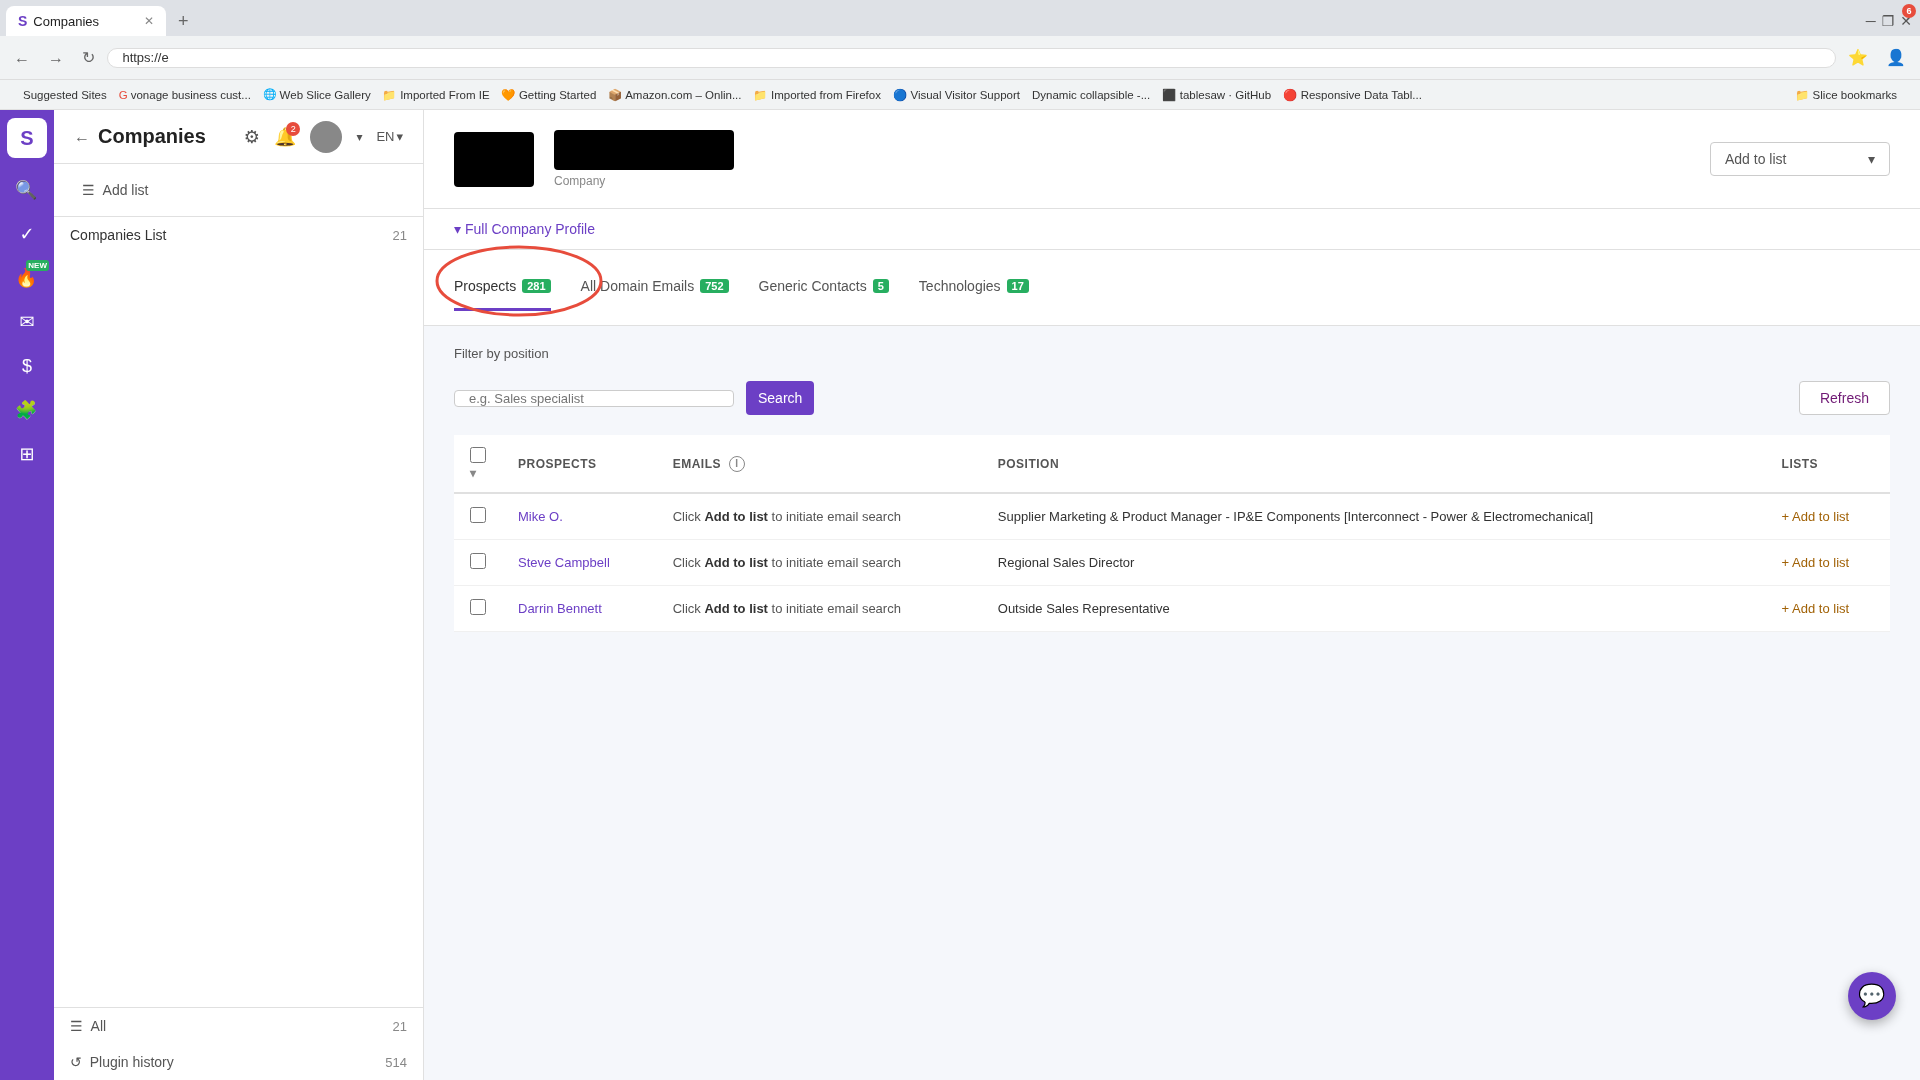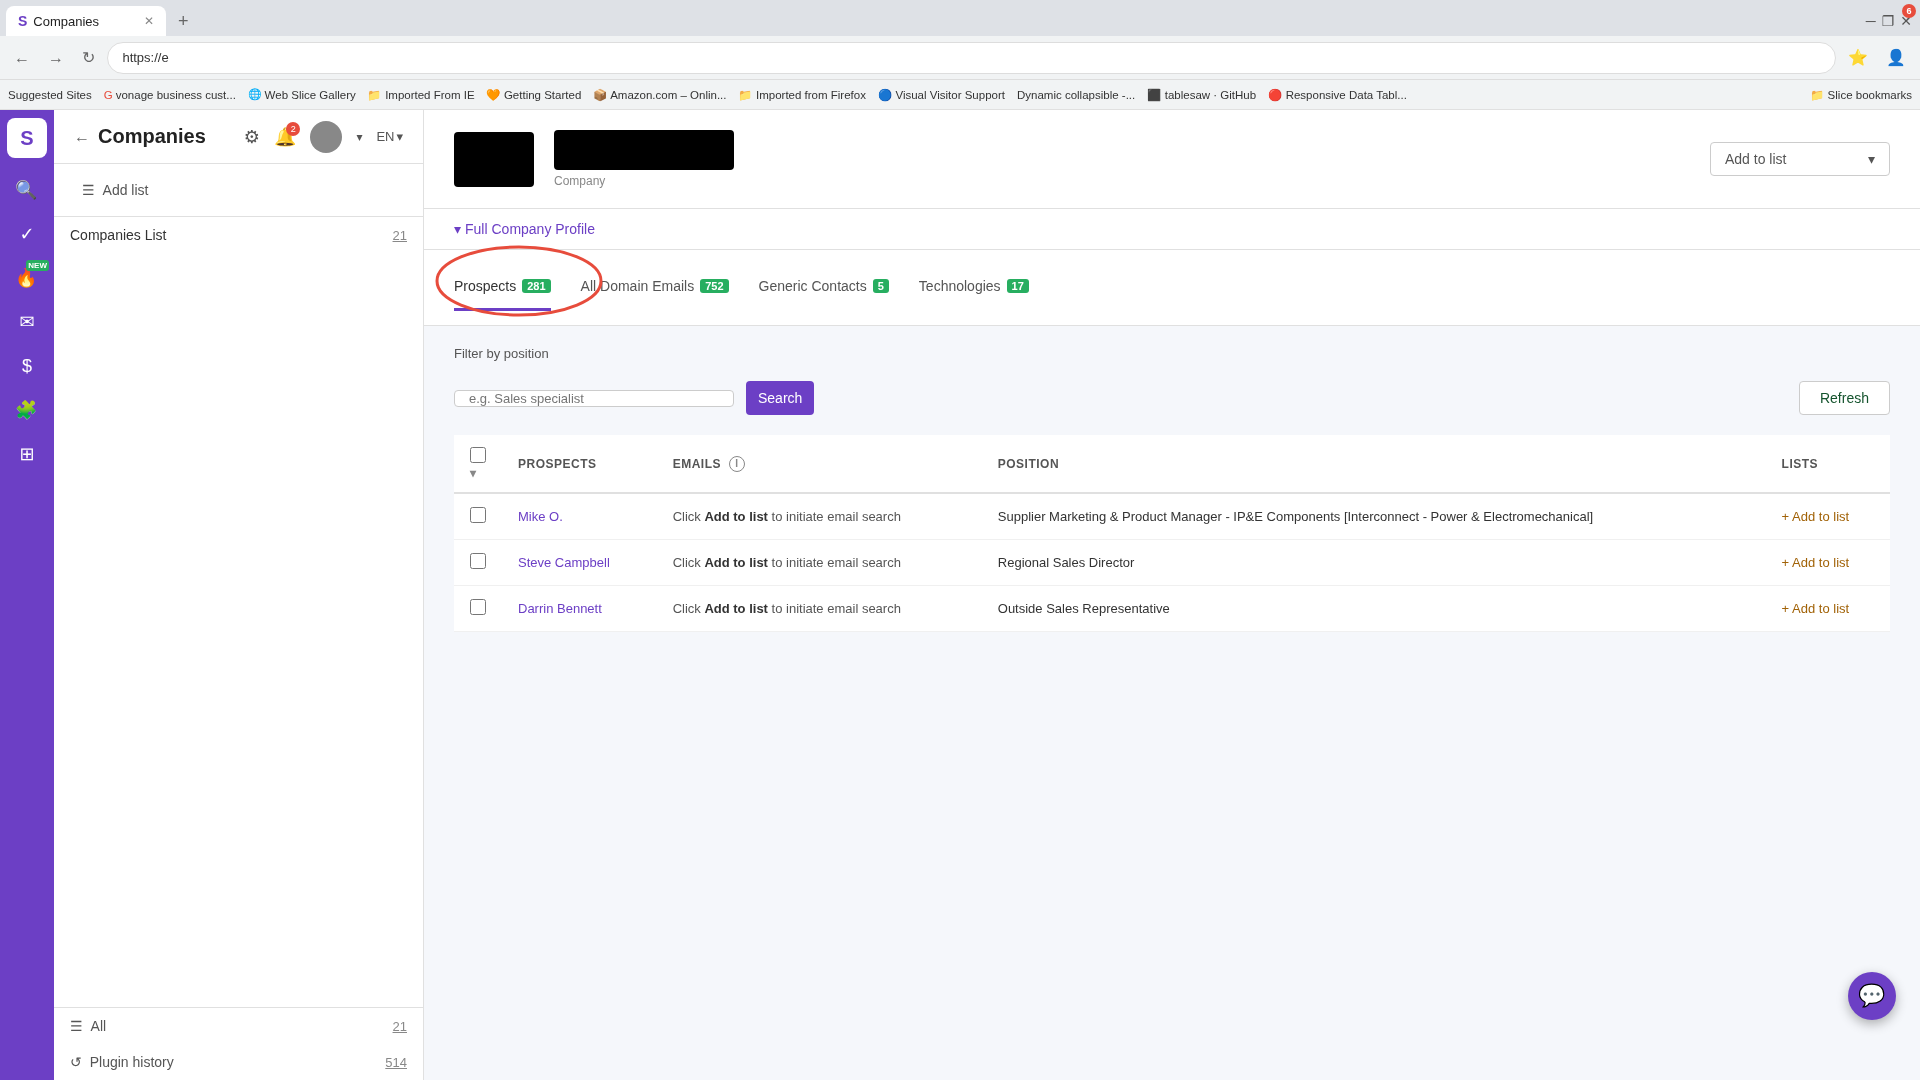--- a/index.html
+++ b/index.html
@@ -6,42 +6,42 @@
     body { font-family: Arial, sans-serif; background: #fff; overflow: hidden; width: 1920px; height: 1080px; }
 
     
     .browser-chrome { width: 100%; background: #f1f3f4; }
     .tab-bar { display: flex; align-items: center; background: #dee1e6; height: 36px; padding: 6px 0 0 6px; gap: 4px; }
     .tab { display: flex; align-items: center; background: #fff; height: 30px; padding: 0 12px; border-radius: 8px 8px 0 0; font-size: 13px; color: #222; gap: 6px; min-width: 160px; }
     .tab-close { color: #888; cursor: pointer; font-size: 12px; margin-left: auto; }
     .tab-new { background: transparent; border: none; font-size: 18px; color: #666; cursor: pointer; padding: 0 8px; }
     .browser-controls { display: flex; align-items: center; background: #f1f3f4; height: 44px; padding: 0 8px; gap: 6px; border-bottom: 1px solid #ddd; }
     .ctrl-btn { background: none; border: none; cursor: pointer; color: #666; font-size: 16px; padding: 4px 6px; border-radius: 50%; }
-    .address-bar { flex: 1; background: #fff; border: 1px solid #ddd; border-radius: 20px; padding: 5px 14px; font-size: 13px; color: #333; height: 32px; display: flex; align-items: center; }
+    .address-bar { flex: 1; background: #fff; border: 1px solid #ddd; border-radius: 20px; padding: 5px 14px; font-size: 13px; color: #333; height: 20px; display: flex; align-items: center; }
     .browser-actions { display: flex; gap: 6px; align-items: center; }
-    .bookmarks-bar { background: #f1f3f4; height: 30px; display: flex; align-items: center; padding: 0 8px; gap: 12px; border-bottom: 1px solid #e0e0e0; overflow: hidden; }
+    .bookmarks-bar { background: #f1f3f4; height: 30px; display: flex; align-items: center; padding: 0 23px; gap: 12px; border-bottom: 1px solid #e0e0e0; overflow: hidden; }
     .bookmark-item { font-size: 11.5px; color: #333; cursor: pointer; white-space: nowrap; display: flex; align-items: center; gap: 3px; }
 
     
     .app-container { display: flex; height: calc(1080px - 110px); }
 
     
     .sidebar-icons { width: 54px; background: #6c3fc5; display: flex; flex-direction: column; align-items: center; padding-top: 8px; gap: 4px; }
     .sidebar-icon { width: 40px; height: 40px; display: flex; align-items: center; justify-content: center; border-radius: 8px; cursor: pointer; color: #fff; font-size: 18px; position: relative; }
     .badge { position: absolute; top: 4px; right: 4px; background: #e74c3c; color: #fff; border-radius: 50%; font-size: 9px; width: 14px; height: 14px; display: flex; align-items: center; justify-content: center; }
     .badge-new { position: absolute; top: 2px; right: -2px; background: #27ae60; color: #fff; border-radius: 3px; font-size: 8px; padding: 1px 2px; font-weight: bold; }
     .s-logo { width: 40px; height: 40px; background: #fff; border-radius: 8px; display: flex; align-items: center; justify-content: center; font-weight: bold; font-size: 20px; color: #6c3fc5; cursor: pointer; margin-bottom: 8px; }
 
     
     .left-panel { width: 370px; background: #fff; border-right: 1px solid #e0e0e0; display: flex; flex-direction: column; }
     .back-btn { background: none; border: none; cursor: pointer; color: #666; font-size: 16px; margin-right: 8px; }
     .page-title { font-size: 20px; font-weight: 600; color: #222; }
     .add-list-btn { display: flex; align-items: center; gap: 8px; background: none; border: none; cursor: pointer; color: #555; font-size: 14px; padding: 8px 12px; }
     .companies-list-item { display: flex; justify-content: space-between; align-items: center; padding: 10px 16px; font-size: 14px; color: #333; cursor: pointer; }
-    .companies-count { color: #888; font-size: 13px; text-decoration: underline; }
+    .companies-count { color: #888; font-size: 13px; }
     .left-panel-bottom { margin-top: auto; border-top: 1px solid #e0e0e0; }
     .bottom-item { display: flex; align-items: center; gap: 8px; padding: 10px 16px; cursor: pointer; color: #555; font-size: 14px; }
 
     
     .main-content { flex: 1; background: #f5f7fb; overflow-y: auto; }
     .company-header { background: #fff; padding: 20px 30px; display: flex; align-items: center; gap: 20px; border-bottom: 1px solid #e0e0e0; }
     .company-logo-placeholder { width: 80px; height: 55px; background: #000; border-radius: 4px; }
     .company-name-placeholder { width: 180px; height: 40px; background: #000; border-radius: 4px; }
     .company-label { font-size: 12px; color: #888; margin-top: 4px; }
     .add-to-list-dropdown { margin-left: auto; display: flex; align-items: center; border: 1px solid #ccc; border-radius: 4px; padding: 8px 14px; font-size: 14px; color: #555; cursor: pointer; background: #fff; gap: 8px; min-width: 180px; justify-content: space-between; }
@@ -53,21 +53,21 @@
     .tab-item { padding: 14px 0; font-size: 14px; color: #555; cursor: pointer; border-bottom: 3px solid transparent; display: flex; align-items: center; gap: 6px; }
     .tab-item.active { color: #333; border-bottom: 3px solid #6c3fc5; font-weight: 500; }
     .tab-badge { background: #27ae60; color: #fff; border-radius: 3px; font-size: 11px; padding: 1px 5px; font-weight: bold; }
 
     
     .filter-section { padding: 20px 30px 10px; background: #f5f7fb; }
     .filter-label { font-size: 13px; color: #555; margin-bottom: 20px; }
     .filter-row { display: flex; align-items: center; gap: 12px; }
     .filter-input { border: 1px solid #ccc; border-radius: 4px; padding: 0 14px; font-size: 13px; width: 280px; background: #fff; color: #999; }
     .search-btn { background: #6c3fc5; color: #fff; border: none; border-radius: 4px; padding: 9px 12px; font-size: 14px; cursor: pointer; font-weight: 500; }
-    .refresh-btn { margin-left: auto; border: 1px solid #ccc; border-radius: 4px; padding: 8px 20px; font-size: 14px; cursor: pointer; background: #fff; color: #14532d; }
+    .refresh-btn { margin-left: auto; border: 1px solid #ccc; border-radius: 4px; padding: 8px 20px; font-size: 14px; cursor: pointer; background: #fff; color: #701a75; }
 
     
     .prospects-table { width: 100%; background: #fff; margin-top: 10px; border-collapse: collapse; }
     .prospects-table thead tr { border-bottom: 2px solid #e0e0e0; }
     .prospects-table th { padding: 12px 16px; text-align: left; font-size: 12px; font-weight: 700; color: #555; text-transform: uppercase; letter-spacing: 0.5px; }
     .prospects-table td { padding: 13px 16px; font-size: 13px; color: #333; border-bottom: 1px solid #f0f0f0; vertical-align: middle; margin-top: 24px; }
     .checkbox-col { width: 40px; }
     .prospect-name { color: #6c3fc5; cursor: pointer; }
     .email-hint { color: #555; font-size: 13px; }
     .email-hint strong { font-weight: 600; color: #333; }

